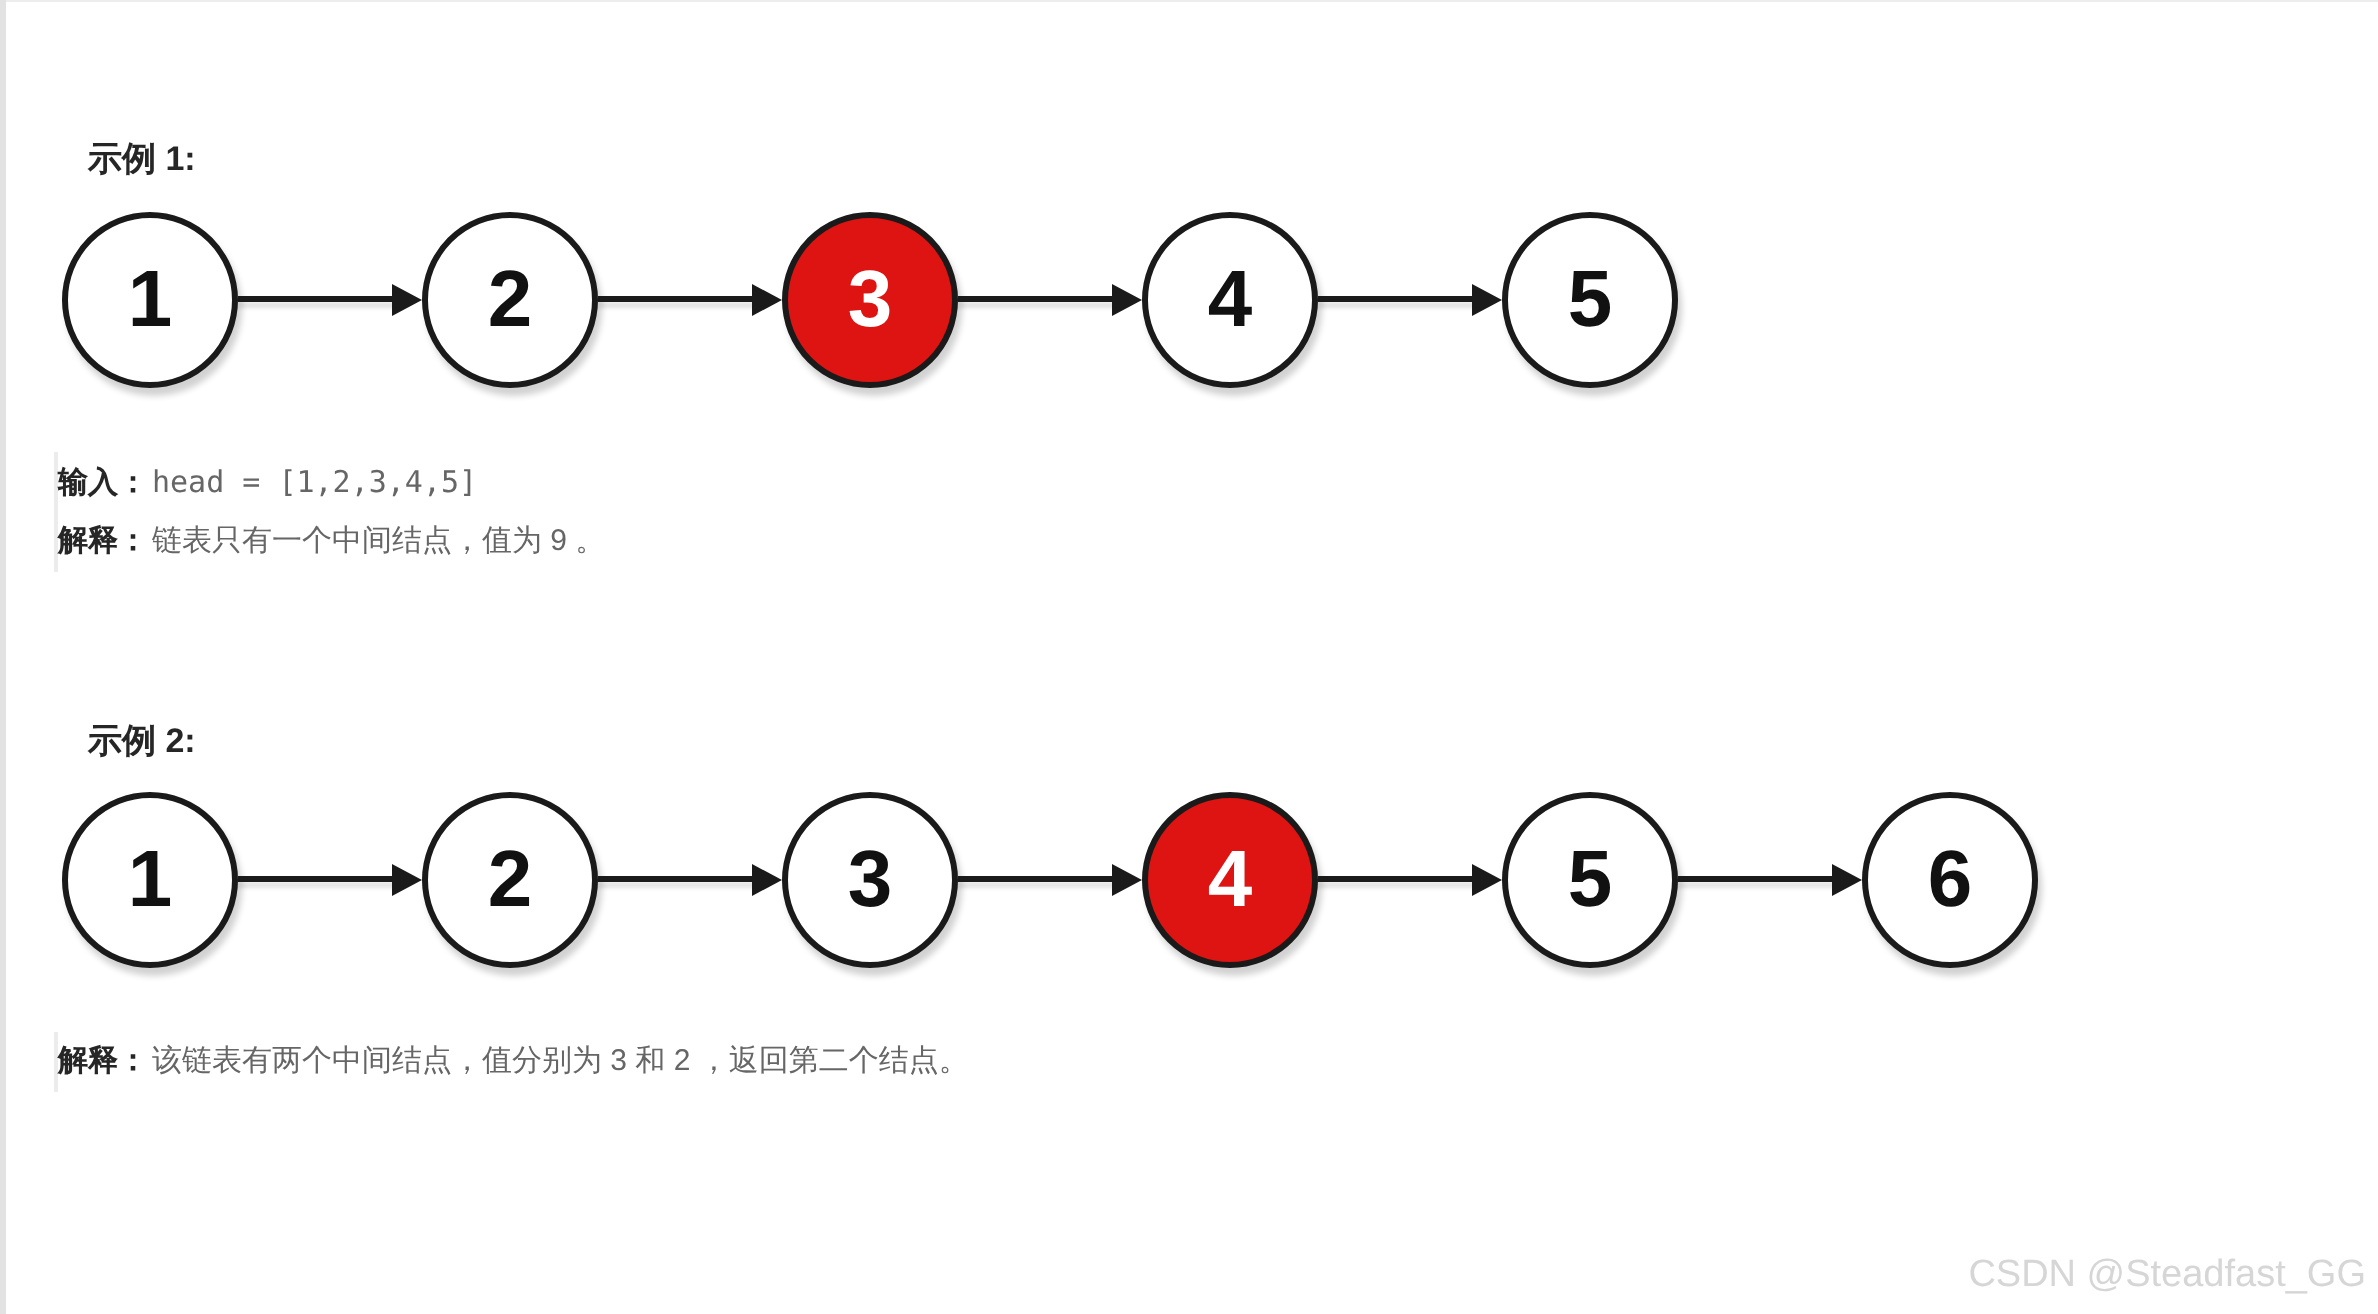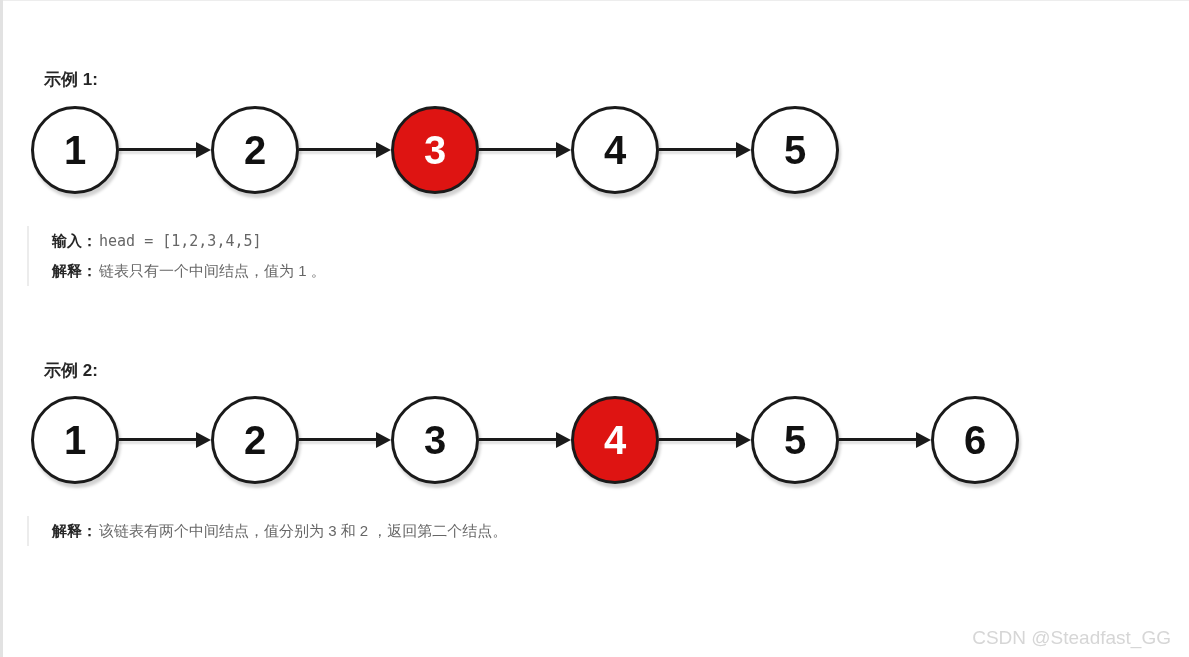--- a/index.html
+++ b/index.html
@@ -47,40 +47,39 @@
   .arrow::after {
     content: ''; position: absolute; right: 0; top: 0;
     border-left: 15px solid var(--diagram-stroke, #1a1a1a);
     border-top: 8px solid transparent;
     border-bottom: 8px solid transparent;
   }
 
   .io-block {
     position: absolute; left: 27px;
     border-left: 2px solid var(--border-light, #ececec);
-    padding-left: 23px;
   }
   .io-line { height: 30px; line-height: 30px; white-space: nowrap; }
   .io-label {
     font-weight: bold; font-size: 15px;
     color: var(--text-strong, #262626);
     margin-right: 2px;
   }
   .io-code {
     font-family: "DejaVu Sans Mono", monospace;
     font-size: 15px; color: var(--text-muted, #666666);
     white-space: pre;
   }
   .io-explain {
     font-size: 15px; color: var(--text-muted, #666666);
     font-family: "Liberation Sans", sans-serif;
   }
 
   .watermark {
-    position: absolute; right: 18px; bottom: 8px;
+    position: absolute; right: 6px; bottom: 8px;
     font-size: 19px; color: var(--watermark, #d6d6d6);
     font-family: "Liberation Sans", sans-serif;
   }
 </style>
 </head>
 <body>
 
 <div class="page">
   <div class="edge-top"></div>
   <div class="edge-left"></div>
@@ -107,21 +106,21 @@
     <div class="node" style="left:751px">
       <span class="node-value">5</span>
     </div>
   </div>
 
   <div class="io-block" style="top:226px">
     <div class="io-line">
       <span class="io-label">输入：</span><span class="io-code">head = [1,2,3,4,5]</span>
     </div>
     <div class="io-line">
-      <span class="io-label">解释：</span><span class="io-explain">链表只有一个中间结点，值为 1 。</span>
+      <span class="io-label">解释：</span><span class="io-explain">链表只有一个中间结点，值为 9 。</span>
     </div>
   </div>
 
   <h3 class="heading" style="top:343px">示例 2:</h3>
 
   <div class="diagram" style="top:392px">
     <div class="node" style="left:31px">
       <span class="node-value">1</span>
     </div>
     <div class="arrow" style="left:119px"></div>

